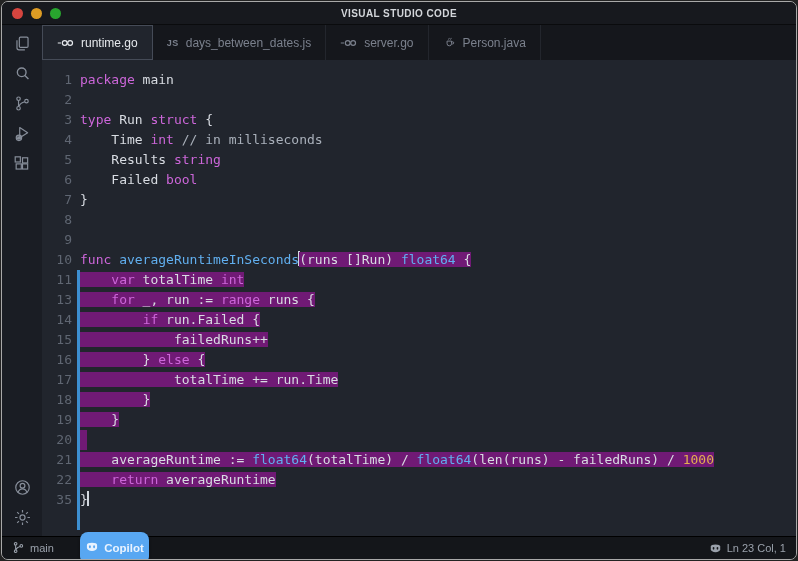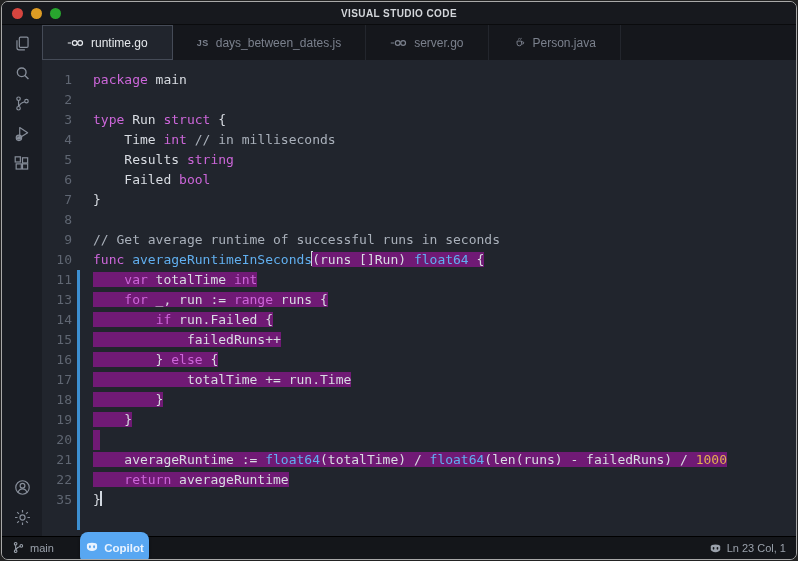--- a/index.html
+++ b/index.html
@@ -14,32 +14,32 @@
     letter-spacing:.4px;color:#d3d6da;text-transform:uppercase;}
   
   .main{flex:1;display:flex;min-height:0;}
   .activitybar{flex:0 0 40px;background:#1a1d24;display:flex;flex-direction:column;align-items:center;padding:3px 0 4px;}
   .ab-item{width:40px;height:30px;display:flex;align-items:center;justify-content:center;color:#878e9a;}
   .ab-item svg{width:19px;height:19px;}
   .ab-spacer{flex:1;}
   
   .editor-col{flex:1;display:flex;flex-direction:column;background:#21252d;min-width:0;}
   .tabbar{flex:0 0 35px;background:#15171c;display:flex;align-items:stretch;}
-  .tab{display:flex;align-items:center;gap:7px;padding:0 24px;font-size:12px;color:#7b818d;
+  .tab{display:flex;align-items:center;gap:7px;padding:0 14px;font-size:12px;color:#7b818d;
     background:#15171c;border-right:1px solid #23262d;white-space:nowrap;}
   .tab.active{background:#21252d;color:#e6e9ed;border:1px solid #454b57;}
   .tico{display:flex;align-items:center;}
   .tico svg{width:17px;height:12px;}
   .jsico{font-weight:bold;font-size:9px;letter-spacing:.5px;}
   .javaico svg{width:13px;height:13px;}
   .editor{flex:1;position:relative;font-family:"DejaVu Sans Mono",monospace;font-size:13px;line-height:20px;
     padding-top:10px;overflow:hidden;}
   .code-line{display:flex;height:20px;}
   .ln{flex:0 0 30px;width:30px;text-align:right;color:#5f6672;}
-  .lc{white-space:pre;margin-left:21px;color:#d8dce2;}
+  .lc{white-space:pre;margin-left:8px;color:#d8dce2;}
   .tk-kw{color:#cc66d9;}
   .tk-pl{color:#d8dce2;}
   .tk-cm{color:#a9b0ba;}
   .tk-fn{color:#61afef;}
   .tk-num{color:#e2b050;}
   .hl{background:#701a75;}
   .stub{display:inline-block;width:7px;height:20px;}
   .caret{display:inline-block;width:2px;height:15px;background:#d2d8df;vertical-align:-2px;margin:0 -1px;}
   .sel-bar{position:absolute;left:35px;top:210px;width:3px;height:260px;background:#3d8fd1;}
   
@@ -194,21 +194,20 @@
             <div class="code-line">
               <span class="ln">7</span>
               <span class="lc"><span class="tk-pl">}</span></span>
             </div>
             <div class="code-line">
               <span class="ln">8</span>
               <span class="lc"></span>
             </div>
             <div class="code-line">
               <span class="ln">9</span>
-              <span class="lc"><span class="tk-cm">// Get average runtime of successful runs in seconds</span></span>
             </div>
             <div class="code-line">
               <span class="ln">10</span>
               <span class="lc"><span class="tk-kw">func</span><span class="tk-pl"> </span><span class="tk-fn">averageRuntimeInSeconds</span><span class="caret"></span><span class="tk-pl hl">(runs []Run) </span><span class="tk-fn hl">float64</span><span class="tk-pl hl"> {</span></span>
             </div>
             <div class="code-line">
               <span class="ln">11</span>
               <span class="lc"><span class="tk-pl hl">    </span><span class="tk-kw hl">var</span><span class="tk-pl hl"> totalTime </span><span class="tk-kw hl">int</span></span>
             </div>
             <div class="code-line">

